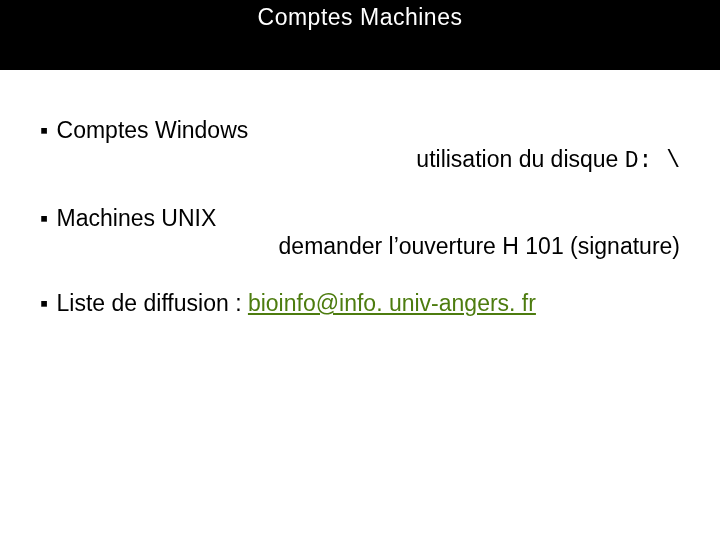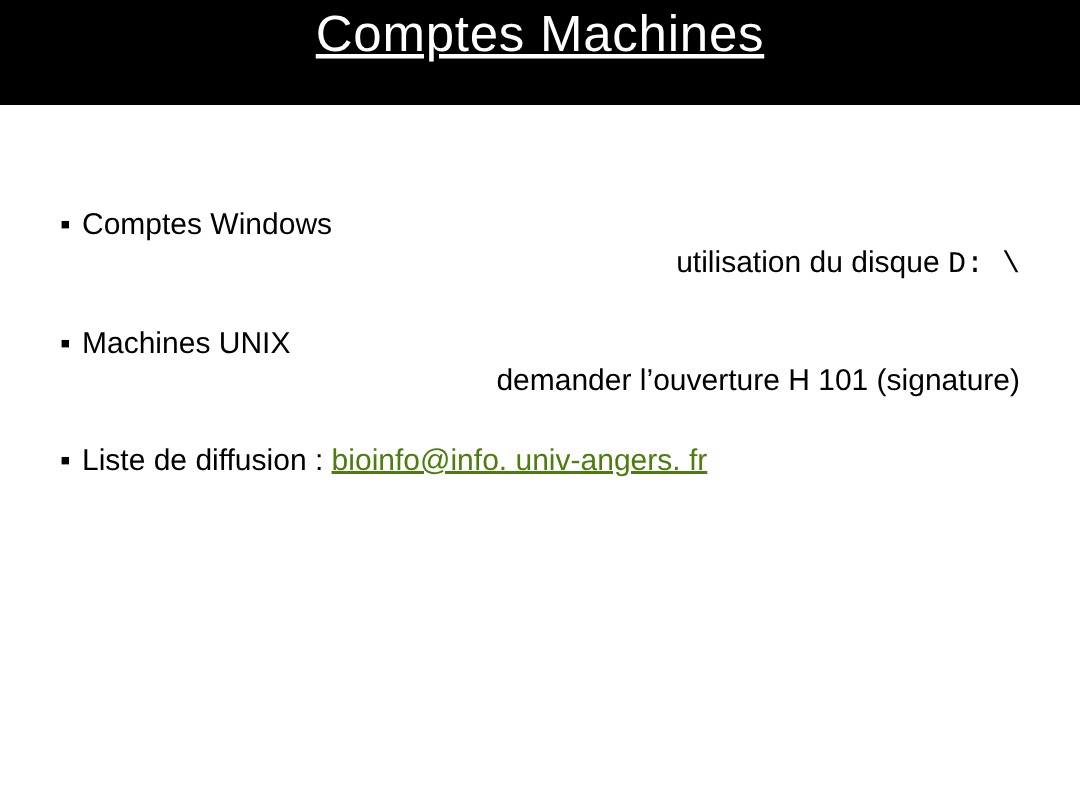--- a/index.html
+++ b/index.html
@@ -21,28 +21,27 @@
     color: #ffffff;
     height: 70px;
     display: flex;
     align-items: flex-start;
     justify-content: center;
     padding-top: 4px;
     box-sizing: border-box;
   }
   .title-bar h1 {
     margin: 0;
-    font-size: 34px;
+    font-size: 23px;
     font-weight: normal;
     letter-spacing: 0.5px;
-    text-decoration: underline;
   }
   .content {
-    padding: 68px 40px 0 40px;
-    font-size: 20px;
+    padding: 46px 40px 0 40px;
+    font-size: 23px;
     color: #000000;
     line-height: 1.25;
   }
   .b1 {
     margin-bottom: 28px;
   }
   .bullet {
     display: inline-block;
     font-family: Arial, sans-serif;
     margin-right: 2px;

